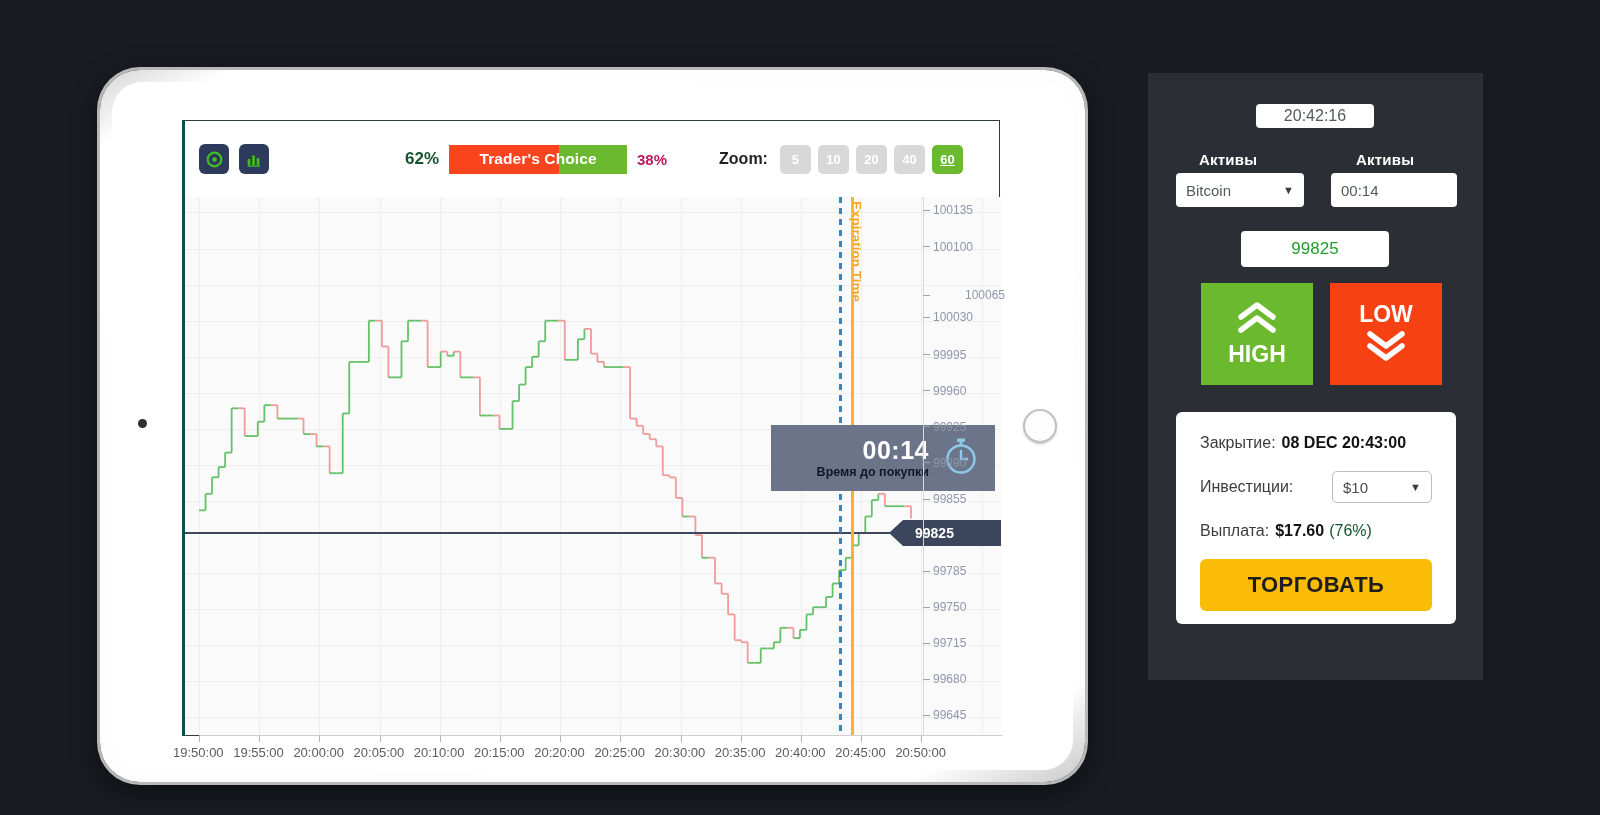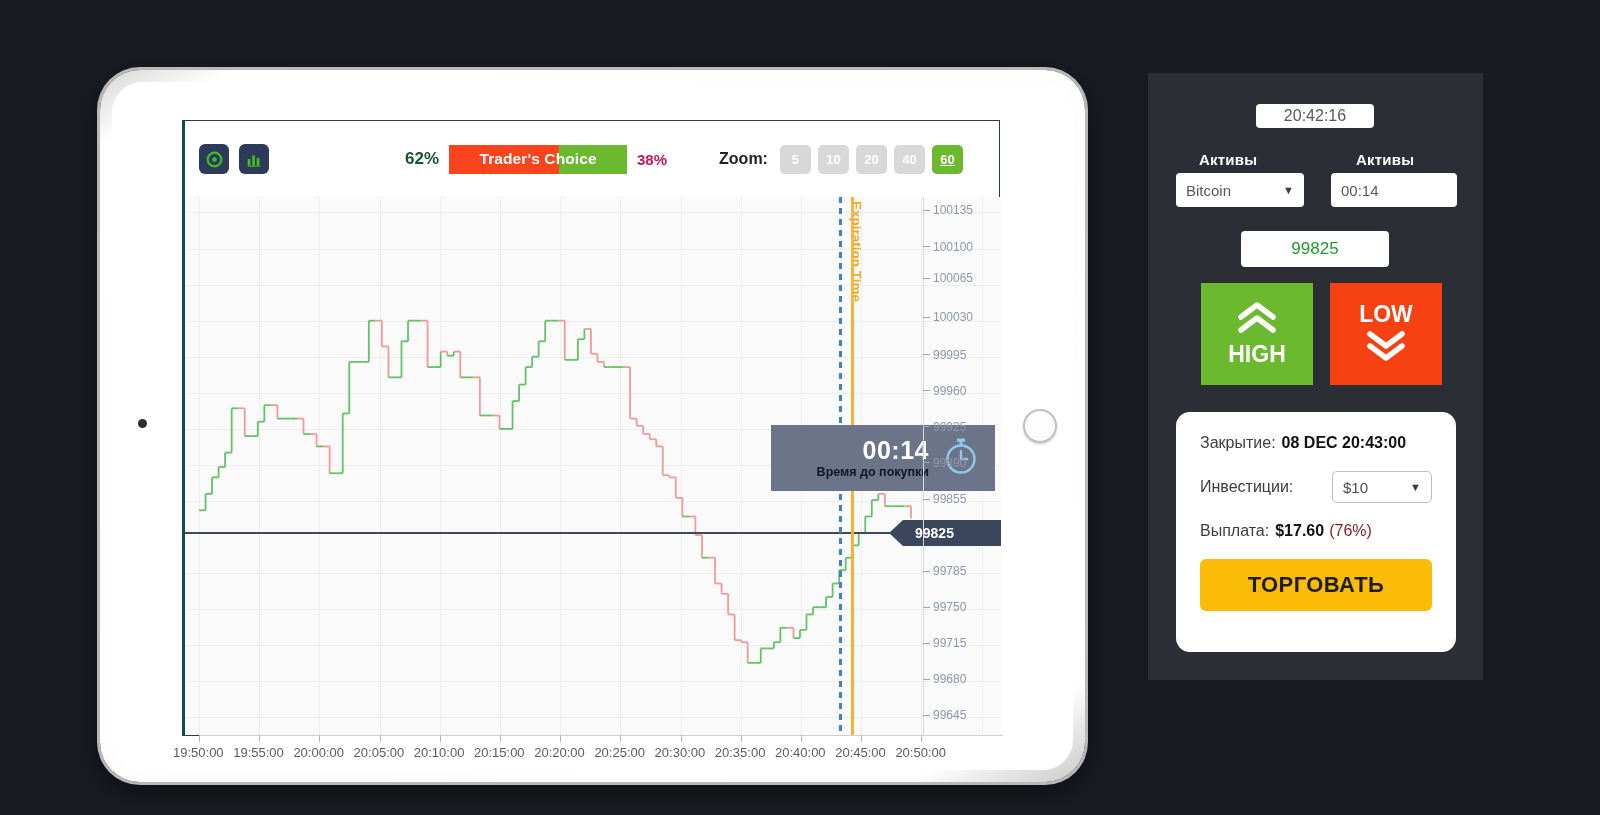--- a/index.html
+++ b/index.html
@@ -189,28 +189,28 @@
     color: #ffffff; font-size: 23px; font-weight: bold;
     cursor: pointer;
   }
   .dir-high { left: 53px; background: #6bb92e; }
   .dir-low  { left: 182px; background: #f64213; }
   .chev { display: block; }
 
   
   .card {
     position: absolute; left: 28px; top: 339px;
-    width: 280px; height: 240px;
-    background: #ffffff; border-radius: 14px;
+    width: 280px; height: 212px;
+    background: #ffffff; border-radius: 6px;
     padding: 22px 24px 0 24px;
   }
   .card-row { display: flex; align-items: center; margin-bottom: 19px; }
   .card-lbl { color: #3d3d3d; font-size: 16px; }
   .card-val { color: #111; font-size: 16px; font-weight: bold; margin-left: 6px; }
-  .card-sub { color: #7f1d1d; font-size: 16px; margin-left: 5px; }
+  .card-sub { color: #14532d; font-size: 16px; margin-left: 5px; }
   .inv-sel {
     margin-left: auto; width: 100px; height: 32px;
     border: 1px solid #bdbdbd; border-radius: 5px;
     display: flex; align-items: center; padding: 0 10px;
     color: #4b4b4b; font-size: 15px; cursor: pointer;
   }
   .inv-sel .cv { margin-left: auto; font-size: 11px; color: #3b3b3b; }
   .trade-btn {
     margin-top: 4px; width: 100%; height: 52px;
     background: #fbbc07; border-radius: 6px;
@@ -513,21 +513,21 @@
       <div class="yaxis-line"></div>
       <div id="yTicks">
           <div class="ytick" style="top: 6.45977px;">
             <span class="dash"></span>
             <span class="lbl">100135</span>
           </div>
           <div class="ytick" style="top: 42.5326px;">
             <span class="dash"></span>
             <span class="lbl">100100</span>
           </div>
-          <div class="ytick" style="top: 74px;">
+          <div class="ytick" style="top: 91px; gap: 32px;">
             <span class="dash"></span>
             <span class="lbl">100065</span>
           </div>
           <div class="ytick" style="top: 113px;">
             <span class="dash"></span>
             <span class="lbl">100030</span>
           </div>
           <div class="ytick" style="top: 150.751px;">
             <span class="dash"></span>
             <span class="lbl">99995</span>

